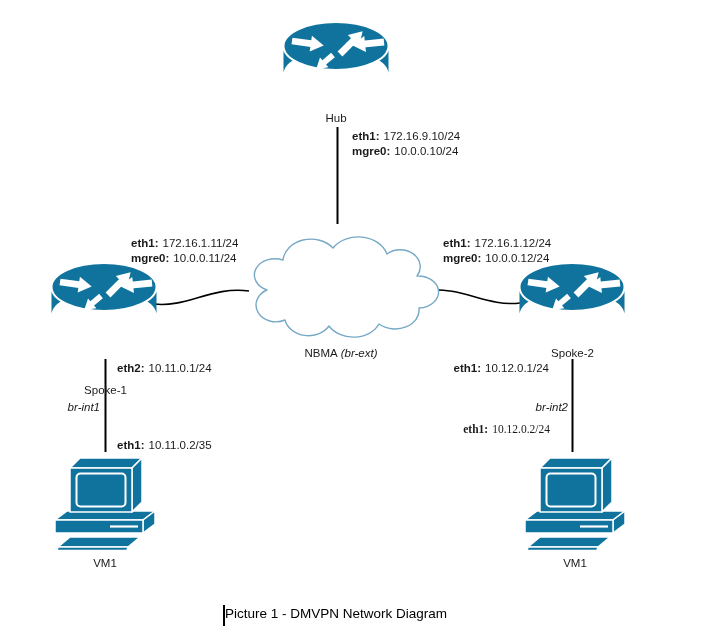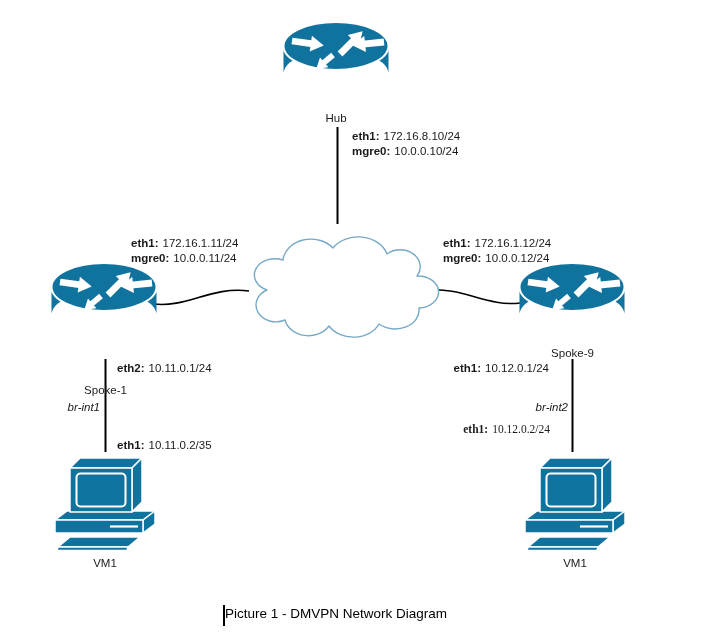--- a/index.html
+++ b/index.html
@@ -112,37 +112,40 @@
         <rect class="face" x="18" y="13" width="62" height="44"></rect>
         <rect class="screen" x="24.5" y="18.5" width="49" height="33" rx="4"></rect>
         <polygon class="face" points="18,82 88,82 76,92 6,92"></polygon>
         <polygon class="face" points="6,92 76,92 75,95.5 5,95.5"></polygon>
       </g>
     </svg>
 
     <div class="lbl ctr" style="left:283px;top:111px;width:106px;">Hub</div>
 
     <div class="lbl" style="left:352px;top:129px;">
-      <div><span class="k">eth1:</span><span class="v">172.16.8.10/24</span></div>
+      <div><span class="k">eth1:</span><span class="v">172.16.9.10/24</span></div>
       <div><span class="k">mgre0:</span><span class="v">10.0.0.10/24</span></div>
     </div>
 
     <div class="lbl" style="left:131px;top:236px;">
       <div><span class="k">eth1:</span><span class="v">172.16.1.11/24</span></div>
       <div><span class="k">mgre0:</span><span class="v">10.0.0.11/24</span></div>
     </div>
 
     <div class="lbl" style="left:443px;top:236px;">
       <div><span class="k">eth1:</span><span class="v">172.16.1.12/24</span></div>
       <div><span class="k">mgre0:</span><span class="v">10.0.0.12/24</span></div>
     </div>
 
+    <div class="lbl ctr" style="left:247px;top:346px;width:188px;">
+      <span>NBMA</span><span class="it v" style="margin-left:3px;">(br-ext)</span>
+    </div>
 
     <div class="lbl ctr" style="left:55px;top:346px;width:101px;margin-top:37px;">Spoke-1</div>
-    <div class="lbl ctr" style="left:522px;top:346px;width:101px;">Spoke-9</div>
+    <div class="lbl ctr" style="left:522px;top:346px;width:101px;">Spoke-2</div>
 
     <div class="lbl" style="left:117px;top:361px;">
       <span class="k">eth2:</span><span class="v">10.11.0.1/24</span>
     </div>
     <div class="lbl rt" style="left:449px;top:361px;width:100px;">
       <span class="k">eth1:</span><span class="v">10.12.0.1/24</span>
     </div>
 
     <div class="lbl it rt" style="left:20px;top:400px;width:80px;">br-int1</div>
     <div class="lbl it rt" style="left:488px;top:400px;width:80px;">br-int2</div>

